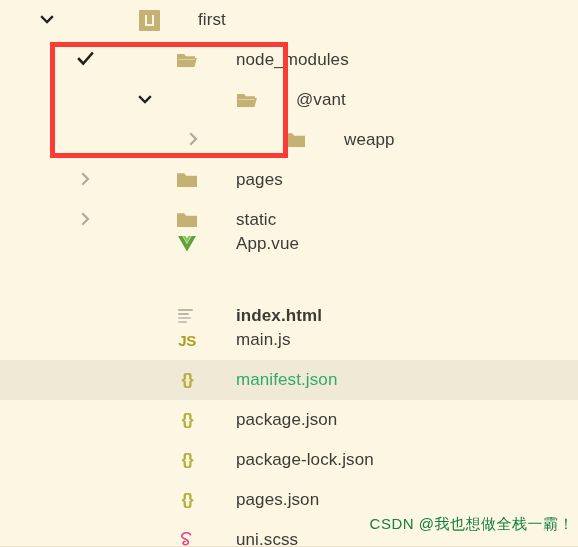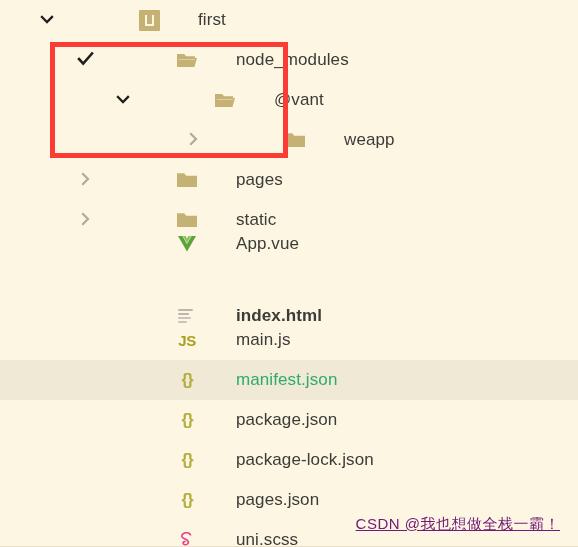--- a/index.html
+++ b/index.html
@@ -108,28 +108,27 @@
     width: 238px;
     height: 116px;
     border: 5px solid #fa3c35;
     box-sizing: border-box;
     pointer-events: none;
   }
 
   
   #watermark {
     position: absolute;
-    right: 18px;
+    right: 4px;
     bottom: 13px;
     font-size: 15px;
-    color: #701a75;
+    color: #15803d;
     font-family: "Liberation Sans", sans-serif;
     letter-spacing: 0.5px;
     white-space: nowrap;
-    text-decoration: underline;
   }
 
   #bottom-rule {
     position: absolute;
     left: 0;
     right: 0;
     bottom: 0;
     height: 1px;
     background: #e8e0cb;
   }
@@ -161,21 +160,21 @@
       </div>
       <div class="icon">
         <svg width="22" height="20" viewBox="0 0 22 20" xmlns="http://www.w3.org/2000/svg">
           <path fill="#c5b173" d="M1 4h7.2l1.8 2.2H19v2.1H1z"></path>
           <path fill="#c5b173" d="M1 8h20l-2.6 9H1z"></path>
           <path fill="#fdf6e3" d="M2.6 8.9h16.4l-.3 1H2.6z" opacity="0.45"></path>
         </svg>
       </div>
       <div class="label">node_modules</div>
     </div>
-    <div class="row" style="top: 80px;">
+    <div class="row" style="top: 80px; padding-left: 22px;">
       <div style="flex: 0 0 86px;"></div>
       <div class="twisty">
         <svg width="20" height="20" viewBox="0 0 20 20" xmlns="http://www.w3.org/2000/svg">
           <path d="M4 8l5 5 5-5" fill="none" stroke="#1f1f1c" stroke-width="2.3" stroke-linecap="square"></path>
         </svg>
       </div>
       <div class="icon">
         <svg width="22" height="20" viewBox="0 0 22 20" xmlns="http://www.w3.org/2000/svg">
           <path fill="#c5b173" d="M1 4h7.2l1.8 2.2H19v2.1H1z"></path>
           <path fill="#c5b173" d="M1 8h20l-2.6 9H1z"></path>

